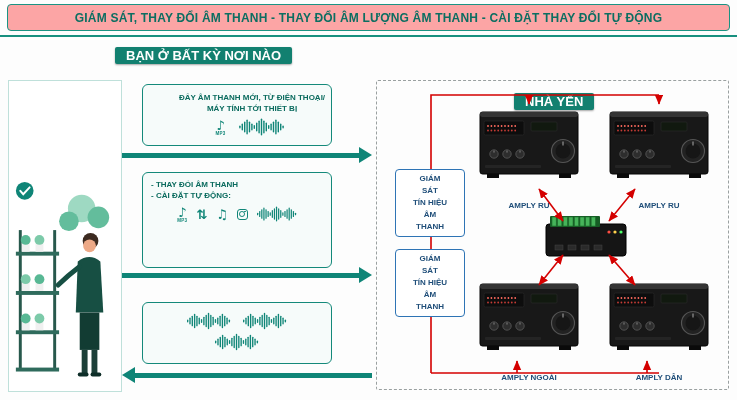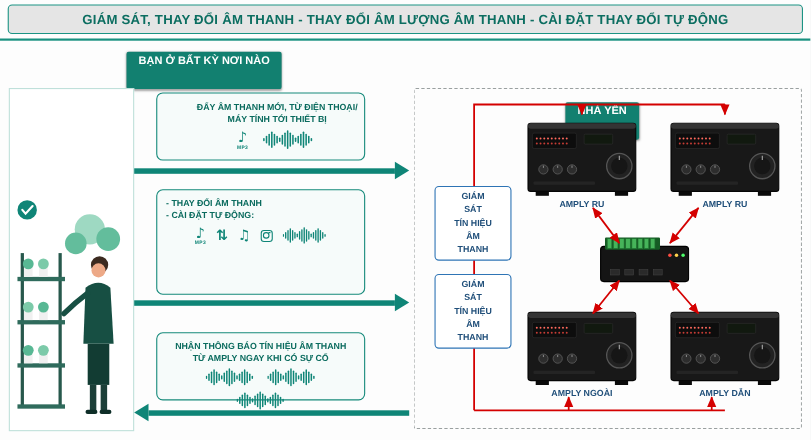--- a/index.html
+++ b/index.html
@@ -1,26 +1,26 @@
 <!DOCTYPE html>
 <html><head>
 <meta charset="utf-8">
 <style>
   html,body{margin:0;padding:0;background:#f2f4f4;font-family:"Liberation Sans","DejaVu Sans",sans-serif;}
   .canvas{position:relative;width:737px;height:400px;background:#fdfdfd;overflow:hidden;}
 
   
   .header{position:absolute;left:7px;right:7px;top:4px;height:25px;border:1.5px solid #1b9383;border-radius:4px;
-    background:#e5e5e5;display:flex;align-items:center;justify-content:center;
+    background:#fca5a5;display:flex;align-items:center;justify-content:center;
     font-size:12px;font-weight:bold;color:#0c6e61;letter-spacing:.2px;white-space:nowrap;}
   .topline{position:absolute;left:0;right:0;top:35px;height:2px;background:#18907f;}
 
   
-  .badge{position:absolute;top:47px;height:34px;line-height:17px;padding:0 11px;background:#128070;color:#fff;
-    font-size:10px;font-weight:bold;border-radius:2px;box-shadow:0 1px 2px rgba(0,0,0,.35);white-space:nowrap;text-align:center;}
+  .badge{position:absolute;top:47px;height:17px;line-height:17px;padding:0 11px;background:#128070;color:#fff;
+    font-size:13px;font-weight:bold;border-radius:2px;box-shadow:0 1px 2px rgba(0,0,0,.35);white-space:nowrap;text-align:center;}
   .b-left{left:115px;}
   .b-right{left:514px;margin-top:46px;}
 
   
   .illus{position:absolute;left:8px;top:80px;width:112px;height:310px;border:1px solid #bfe0da;background:#fff;}
 
   
   .fbox{position:absolute;left:142px;width:190px;border:1.5px solid #14897a;border-radius:6px;background:#f6fbfa;
     box-sizing:border-box;color:#0a6b5e;font-weight:bold;font-size:8px;line-height:1.4;}
   .box-push{top:84px;height:62px;padding-top:7px;padding-left:30px;}
@@ -55,21 +55,21 @@
   .nest{position:absolute;left:376px;top:80px;width:353px;height:310px;border:1.5px dashed #9aa0a0;border-radius:2px;box-sizing:border-box;}
   .redlines{position:absolute;left:0;top:0;width:353px;height:310px;z-index:3;pointer-events:none;}
   .monbox{position:absolute;left:18px;width:70px;border:1.5px solid #2e74b5;border-radius:4px;background:#fff;
     color:#1f4e79;font-size:8px;font-weight:bold;text-align:center;white-space:pre-line;line-height:1.5;
     padding:3px 16px;box-sizing:border-box;z-index:4;}
   .m1{top:88px;} .m2{top:168px;}
   .amp{position:absolute;width:100px;z-index:1;}
   .amp-tl{left:102px;top:26px;} .amp-tr{left:232px;top:26px;}
   .amp-bl{left:102px;top:198px;} .amp-br{left:232px;top:198px;}
   .amp-svg{width:100px;height:74px;}
-  .amp-label{text-align:center;font-size:8px;font-weight:bold;color:#1f4e79;margin-top:0;position:relative;z-index:4;}
+  .amp-label{text-align:center;font-size:8px;font-weight:bold;color:#1f4e79;margin-top:20px;position:relative;z-index:4;}
   .ctrl{position:absolute;left:168px;top:134px;width:82px;height:46px;z-index:2;}
 </style>
 </head>
 <body>
 
 <div class="canvas">
 
   <div class="header">GIÁM SÁT, THAY ĐỔI ÂM THANH - THAY ĐỔI ÂM LƯỢNG ÂM THANH - CÀI ĐẶT THAY ĐỔI TỰ ĐỘNG</div>
   <div class="topline"></div>
 
@@ -190,22 +190,20 @@
         </span>
     </div>
   </div>
 
   <div class="arrow right a2">
     <span class="bar"></span>
     <span class="head"></span>
   </div>
 
   <div class="fbox box-notify">
-    <div class="ftext center">NHẬN THÔNG BÁO TÍN HIỆU ÂM THANH
-TỪ AMPLY NGAY KHI CÓ SỰ CỐ</div>
     <div class="waverow">
       <span class="wave">
           <svg width="44" height="18" viewBox="0 0 45.6 18" fill="currentColor">
             <rect x="0.0" y="7.5" width="1.4" height="3" rx="0.7"></rect>
             <rect x="2.4" y="5.5" width="1.4" height="7" rx="0.7"></rect>
             <rect x="4.8" y="3.5" width="1.4" height="11" rx="0.7"></rect>
             <rect x="7.2" y="1.5" width="1.4" height="15" rx="0.7"></rect>
             <rect x="9.6" y="3.5" width="1.4" height="11" rx="0.7"></rect>
             <rect x="12.0" y="5.5" width="1.4" height="7" rx="0.7"></rect>
             <rect x="14.4" y="7.0" width="1.4" height="4" rx="0.7"></rect>

